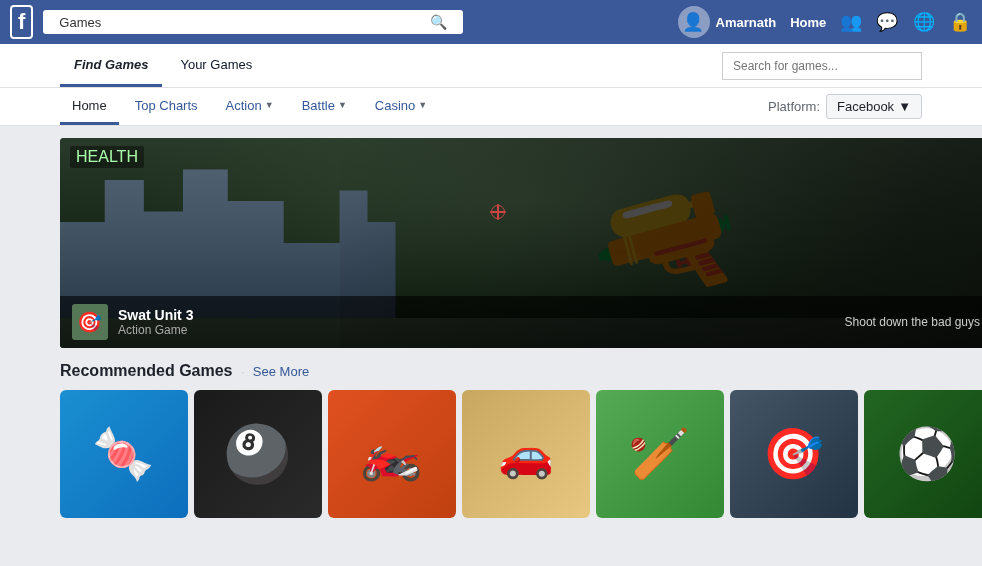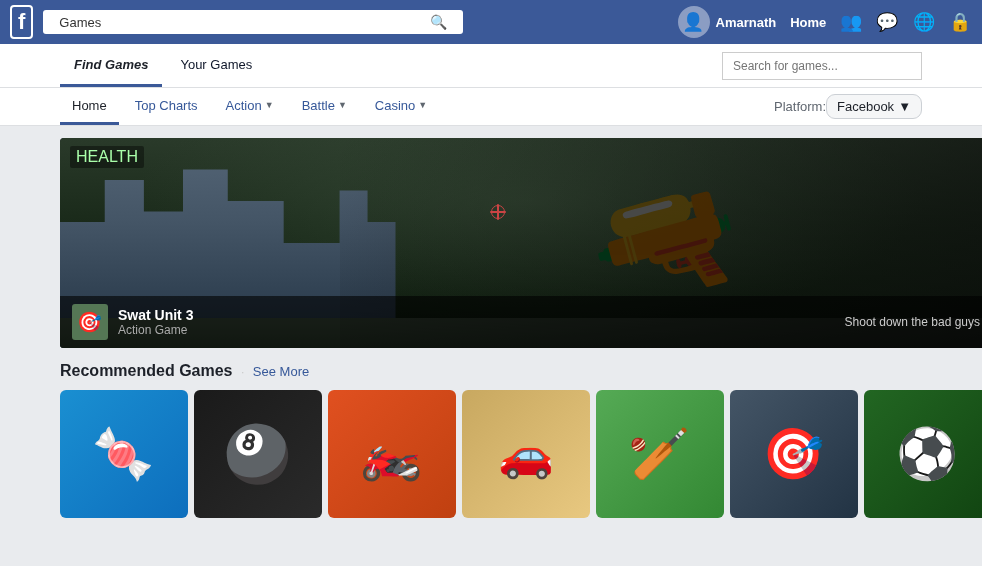--- a/index.html
+++ b/index.html
@@ -130,27 +130,28 @@
     }
     .sec-nav-item.active {
       color: #1d2129;
       border-bottom: 3px solid #3b5998;
     }
     .sec-nav-item .arrow { font-size: 9px; color: #606770; }
     .platform-select {
       margin-left: auto;
       display: flex;
       align-items: center;
+      gap: 6px;
       font-size: 13px;
       color: #606770;
     }
     .platform-btn {
       background: #f5f6f7;
       border: 1px solid #ccd0d5;
-      border-radius: 9px;
+      border-radius: 3px;
       padding: 4px 10px;
       font-size: 13px;
       color: #1d2129;
       cursor: pointer;
       display: flex;
       align-items: center;
       gap: 4px;
     }
 
     

